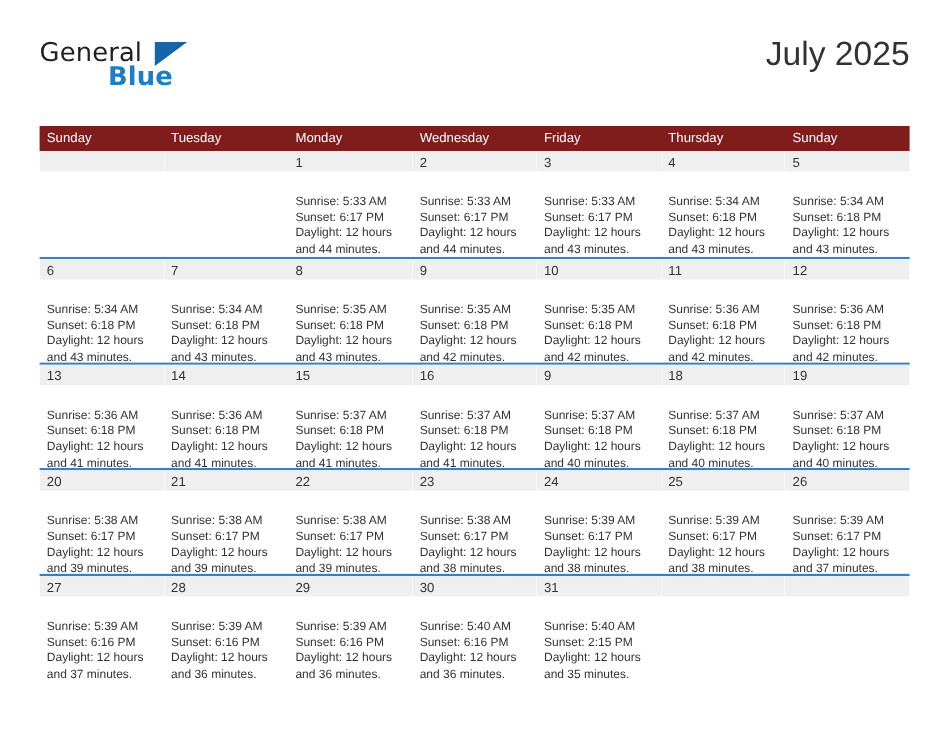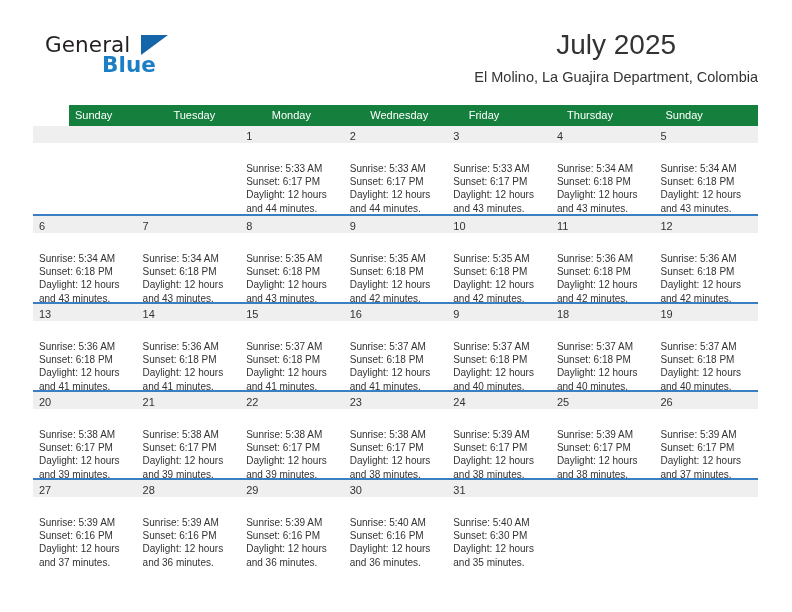--- a/index.html
+++ b/index.html
@@ -24,21 +24,21 @@
   
   .header {
     position: absolute;
     left: 33px;
     top: 28px;
     right: 34px;
     height: 68px;
   }
   .logo {
     position: absolute;
-    left: 12px;
+    left: 0;
     top: 4px;
     width: 200px;
     height: 56px;
   }
   .logo-general {
     position: absolute;
     left: 0;
     top: 0;
     font-size: 21.5px;
     letter-spacing: 0.1px;
@@ -63,21 +63,21 @@
     width: 0;
     height: 0;
     border-top: 20px solid #1566a8;
     border-right: 27px solid transparent;
   }
 
   .title-block {
     position: absolute;
     right: 0;
     top: 0;
-    text-align: center;
+    text-align: right;
   }
   .month-title {
     font-size: 28px;
     color: #333333;
     font-weight: 400;
     line-height: 34px;
     white-space: nowrap;
     font-family: "Liberation Sans", sans-serif;
   }
   .location-title {
@@ -92,23 +92,22 @@
 
   
   .calendar {
     position: absolute;
     left: 33px;
     top: 105px;
     width: 725px;
   }
   .cal-head {
     display: flex;
-    background: #15803d;
+    background: #7f1d1d;
     height: 21px;
-    margin-left: 36px;
   }
   .cal-head .hcell {
     flex: 1 1 0;
     color: #ffffff;
     font-size: 11px;
     line-height: 21px;
     padding-left: 6px;
     box-sizing: border-box;
     white-space: nowrap;
     overflow: hidden;
@@ -162,21 +161,20 @@
   <div class="header">
 
     <div class="logo">
       <span class="logo-general">General</span>
       <span class="logo-triangle"></span>
       <span class="logo-blue">Blue</span>
     </div>
 
     <div class="title-block">
       <div class="month-title">July 2025</div>
-      <div class="location-title">El Molino, La Guajira Department, Colombia</div>
     </div>
 
   </div>
 
   <div class="calendar">
     <div class="cal-head" id="cal-head">
         <div class="hcell">Sunday</div>
         <div class="hcell">Tuesday</div>
         <div class="hcell">Monday</div>
         <div class="hcell">Wednesday</div>
@@ -469,21 +467,21 @@
               <div class="evt">Sunrise: 5:40 AM</div>
               <div class="evt">Sunset: 6:16 PM</div>
               <div class="evt">Daylight: 12 hours</div>
               <div class="evt">and 36 minutes.</div>
             </div>
           </div>
           <div class="daycell">
             <div class="daynum-band"><span class="daynum">31</span></div>
             <div class="events">
               <div class="evt">Sunrise: 5:40 AM</div>
-              <div class="evt">Sunset: 6:30 PM</div>
+              <div class="evt">Sunset: 2:15 PM</div>
               <div class="evt">Daylight: 12 hours</div>
               <div class="evt">and 35 minutes.</div>
             </div>
           </div>
           <div class="daycell empty">
             <div class="daynum-band"><span class="daynum"></span></div>
             <div class="events"></div>
           </div>
           <div class="daycell empty">
             <div class="daynum-band"><span class="daynum"></span></div>

